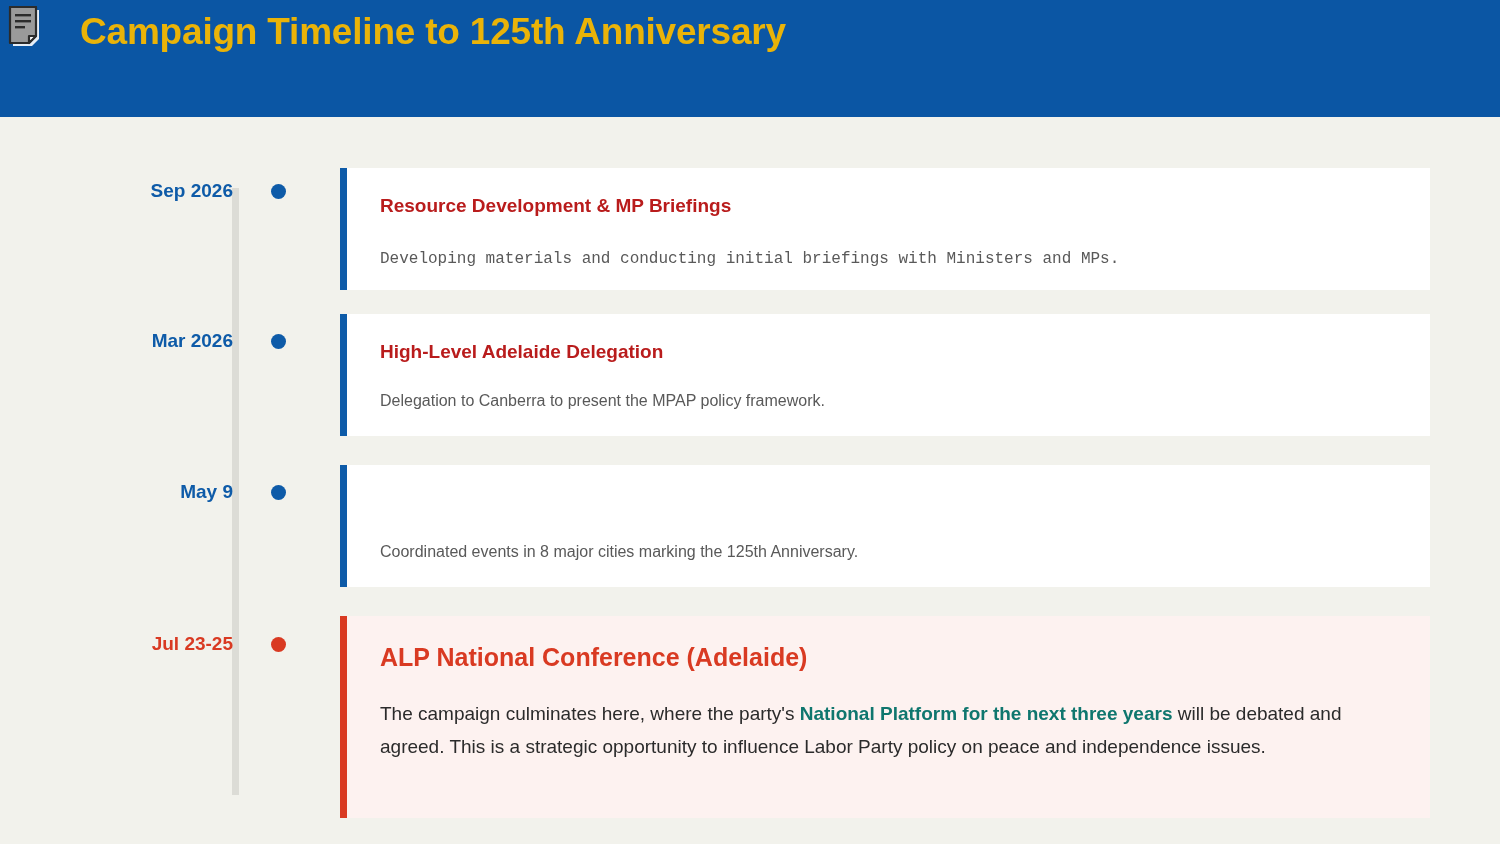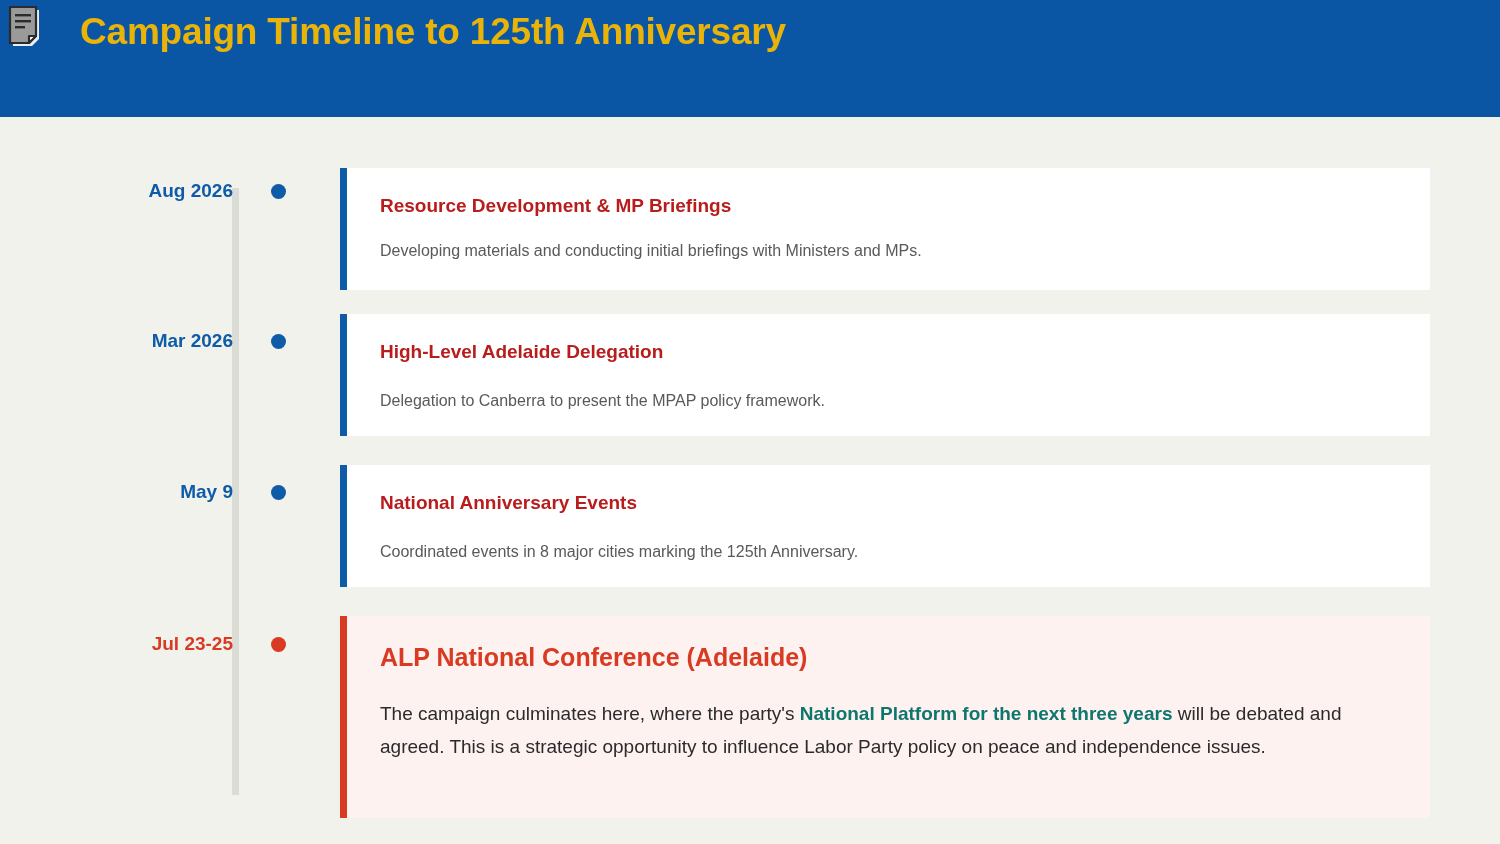--- a/index.html
+++ b/index.html
@@ -142,42 +142,41 @@
     </svg>
   </div>
   <div class="header-title">Campaign Timeline to 125th Anniversary</div>
 </div>
 
 <div class="timeline">
 
   <div class="spine"></div>
 
   <div class="row" style="top:0;">
-    <div class="date" style="top:63px;">Aug 2026</div>
+    <div class="date" style="top:63px;">Sep 2026</div>
     <div class="dot" style="top:67px;"></div>
     <div class="card" style="top:51px; height:122px;">
       <div class="card-title" style="top:27px;">Resource Development &amp; MP Briefings</div>
-      <div class="card-desc" style="top:72px;">Developing materials and conducting initial briefings with Ministers and MPs.</div>
+      <div class="card-desc" style="top:80px;font-family:Liberation Mono, monospace;">Developing materials and conducting initial briefings with Ministers and MPs.</div>
     </div>
   </div>
 
   <div class="row" style="top:0;">
     <div class="date" style="top:213px;">Mar 2026</div>
     <div class="dot" style="top:217px;"></div>
     <div class="card" style="top:197px; height:122px;">
       <div class="card-title" style="top:27px;">High-Level Adelaide Delegation</div>
       <div class="card-desc" style="top:76px;">Delegation to Canberra to present the MPAP policy framework.</div>
     </div>
   </div>
 
   <div class="row" style="top:0;">
     <div class="date" style="top:364px;">May 9</div>
     <div class="dot" style="top:368px;"></div>
     <div class="card" style="top:348px; height:122px;">
-      <div class="card-title" style="top:27px;">National Anniversary Events</div>
       <div class="card-desc" style="top:76px;">Coordinated events in 8 major cities marking the 125th Anniversary.</div>
     </div>
   </div>
 
   <div class="row" style="top:0;">
     <div class="date accent" style="top:516px;">Jul 23-25</div>
     <div class="dot accent" style="top:520px;"></div>
     <div class="card accent" style="top:499px; height:202px;">
       <div class="card-title" style="top:27px;">ALP National Conference (Adelaide)</div>
       <div class="card-desc" style="top:81px;">

